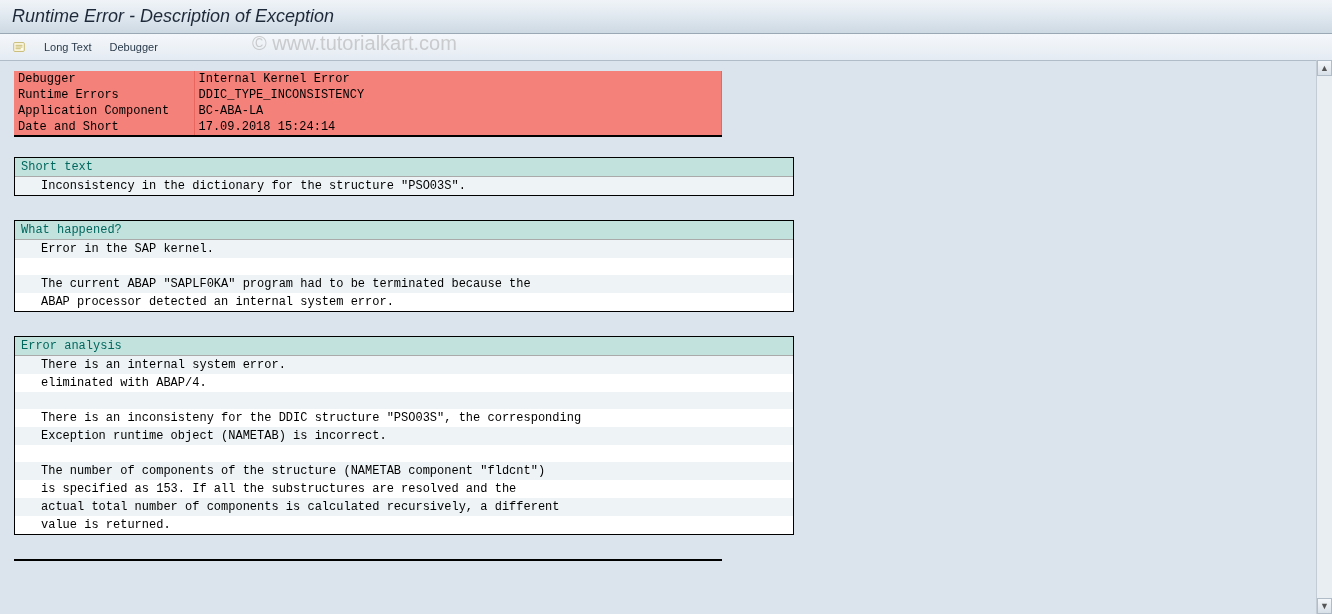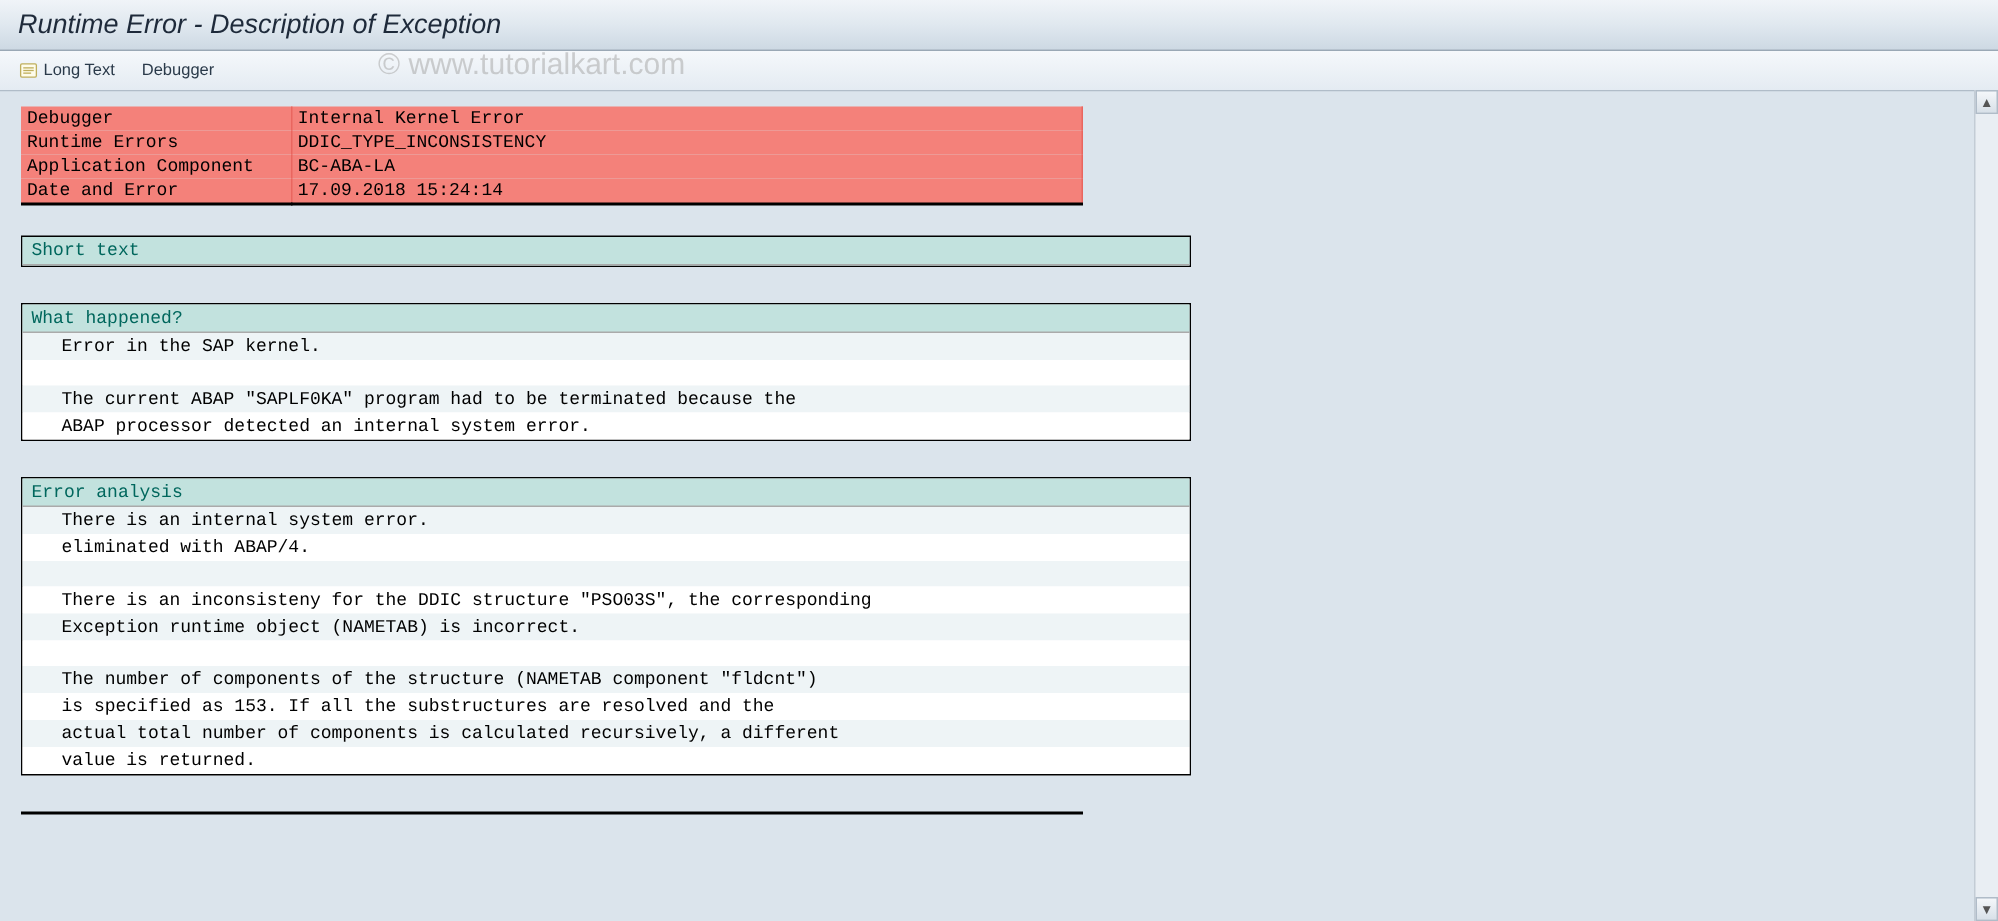--- a/index.html
+++ b/index.html
@@ -25,21 +25,21 @@
       background: linear-gradient(to bottom, #f5f8fb 0%, #e4ebf2 100%);
       border-bottom: 1px solid #b0bcc8;
       padding: 6px 12px;
       display: flex;
       align-items: center;
       gap: 18px;
     }
     .toolbar-item {
       display: flex;
       align-items: center;
-      gap: 3px;
+      gap: 18px;
       font-size: 11px;
       color: #2a3a4a;
       cursor: pointer;
       justify-content: center;
     }
     .toolbar-icon {
       width: 14px;
       height: 14px;
       display: inline-block;
     }
@@ -161,28 +161,31 @@
     </tr>
     <tr class="info-row">
       <td>Runtime Errors</td>
       <td>DDIC_TYPE_INCONSISTENCY</td>
     </tr>
     <tr class="info-row">
       <td>Application Component</td>
       <td>BC-ABA-LA</td>
     </tr>
     <tr class="info-row">
-      <td>Date and Error</td>
+      <td>Date and Short</td>
       <td>17.09.2018 15:24:14</td>
     </tr>
   </tbody>
     </table>
 
   <div class="section-box">
     <div class="section-header">Short text</div>
+    <div class="section-body" id="body-short">
+        <div class="line">Inconsistency in the dictionary for the structure "PSO03S".</div>
+      </div>
   </div>
 
   <div class="section-box">
     <div class="section-header">What happened?</div>
     <div class="section-body" id="body-what">
         <div class="line">Error in the SAP kernel.</div>
         <div class="line"></div>
         <div class="line">The current ABAP "SAPLF0KA" program had to be terminated because the</div>
         <div class="line">ABAP processor detected an internal system error.</div>
       </div>

